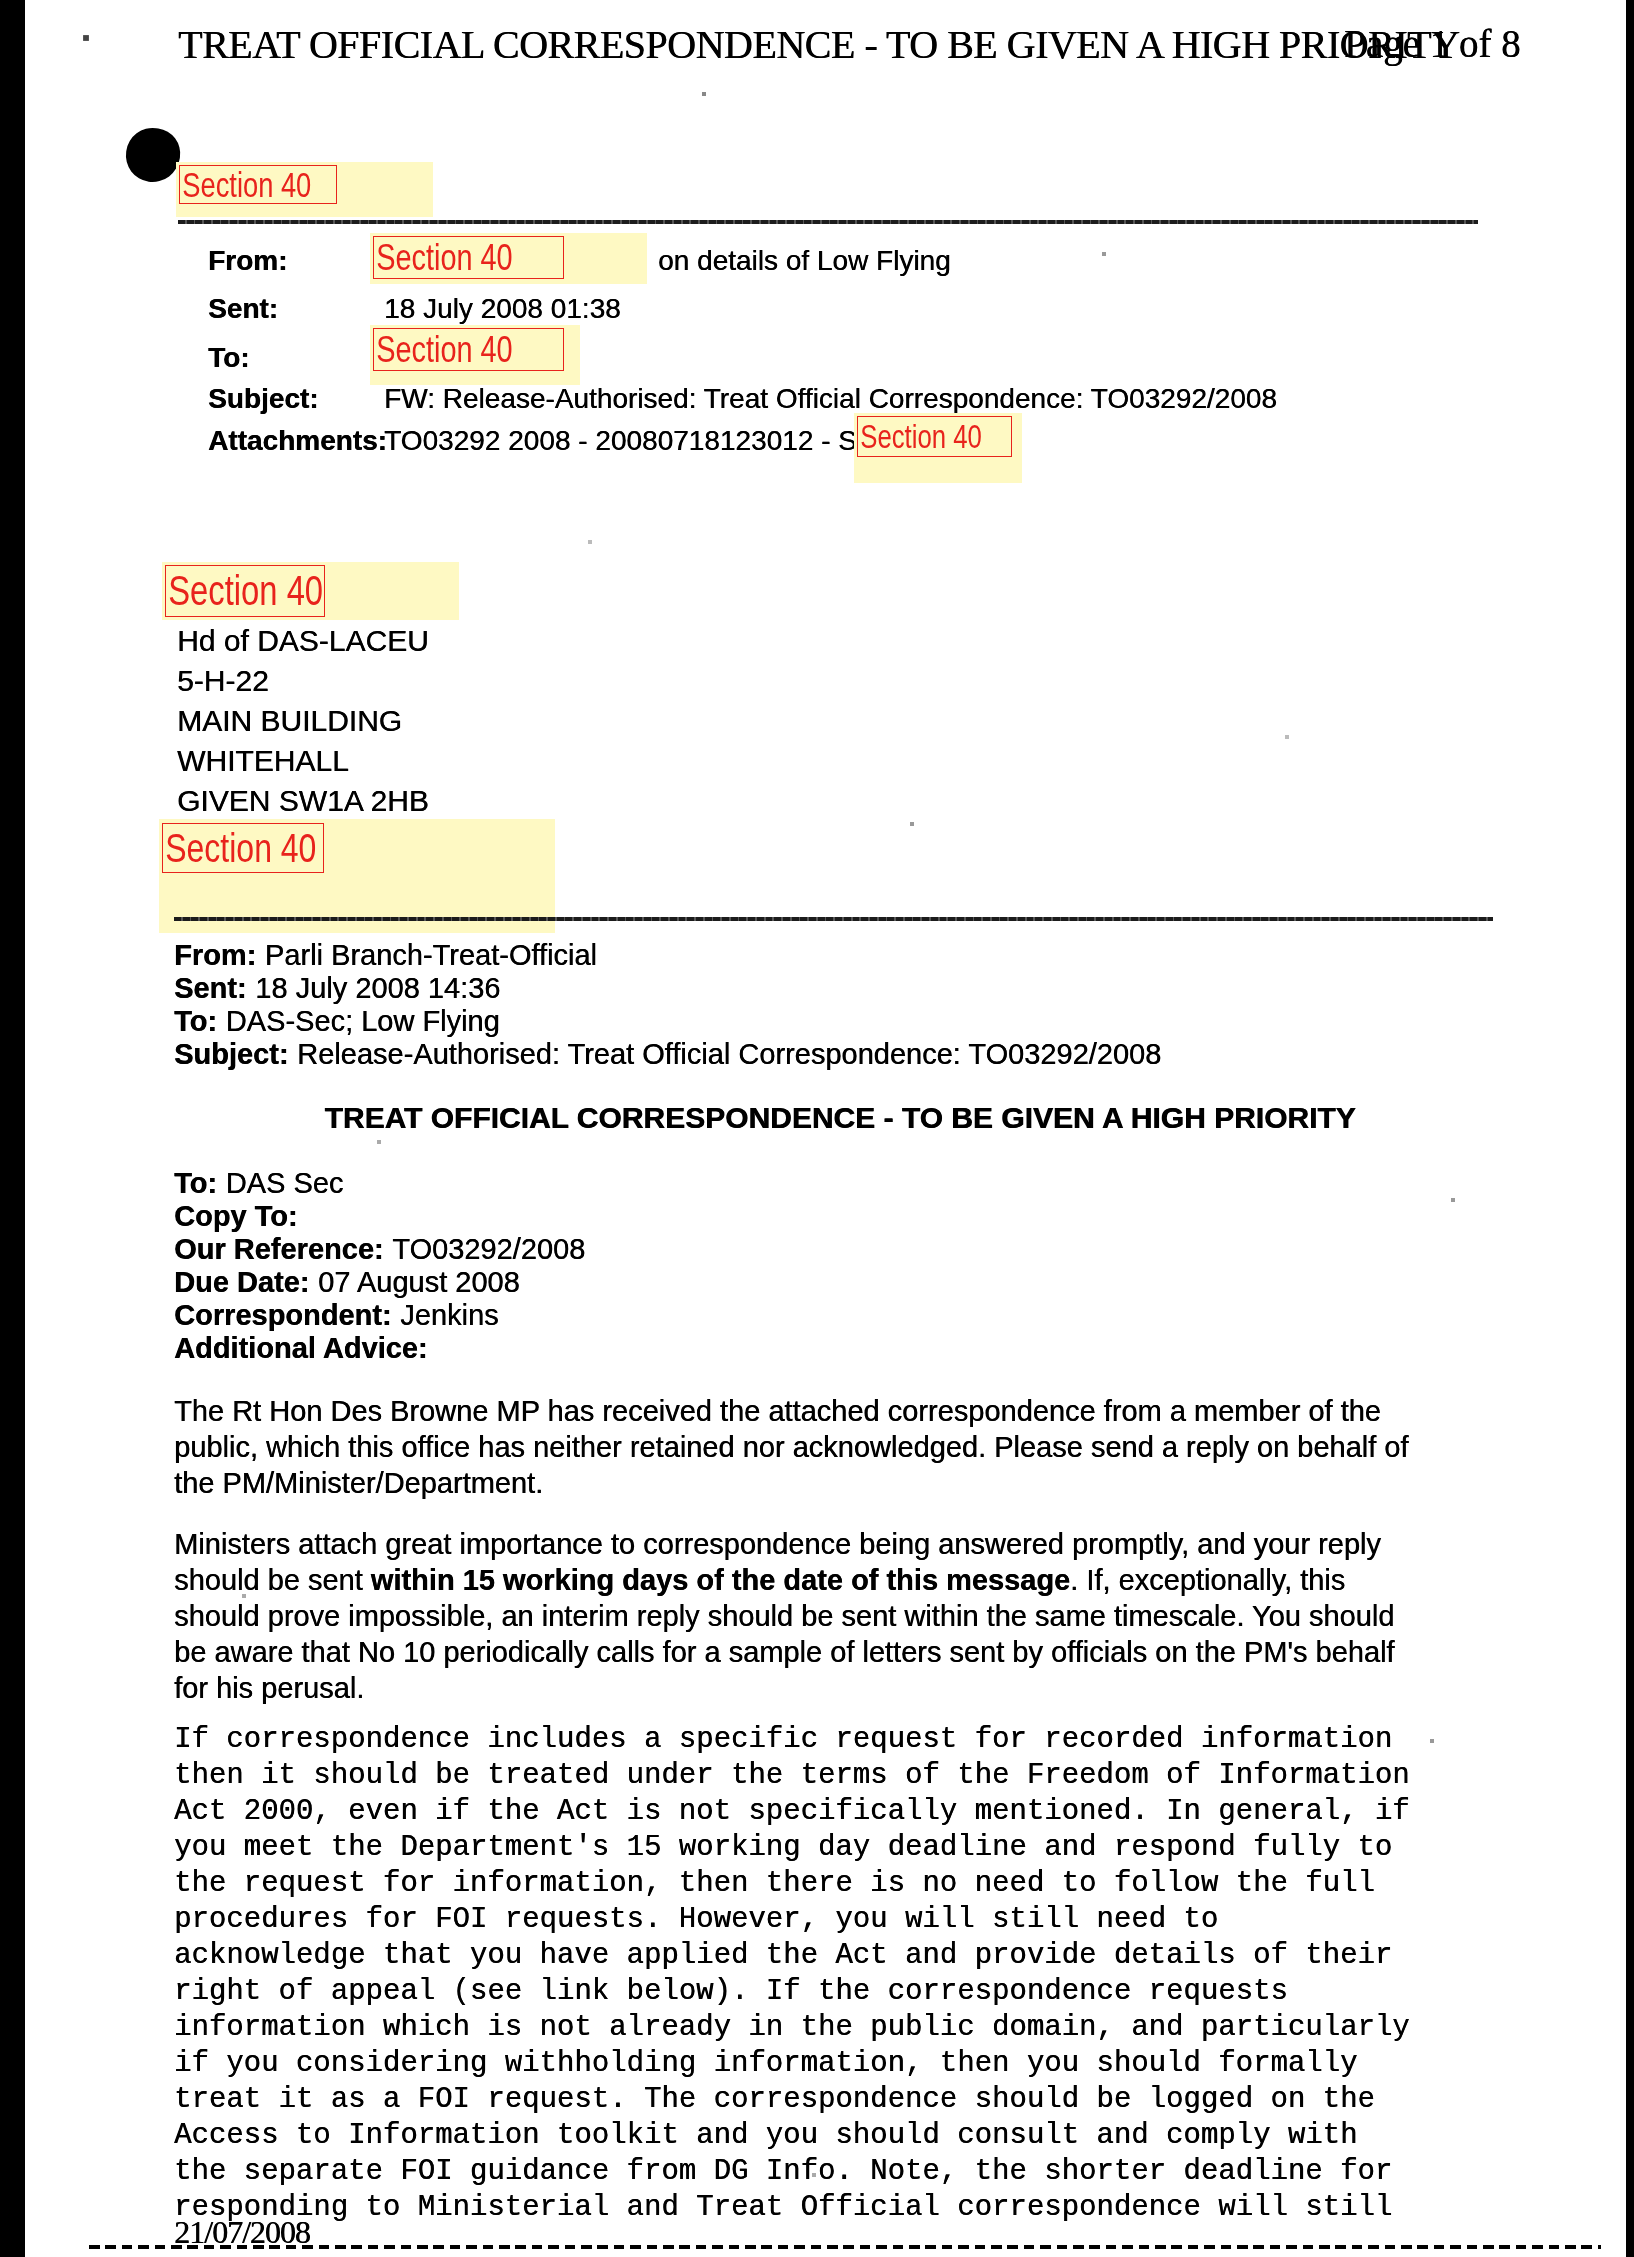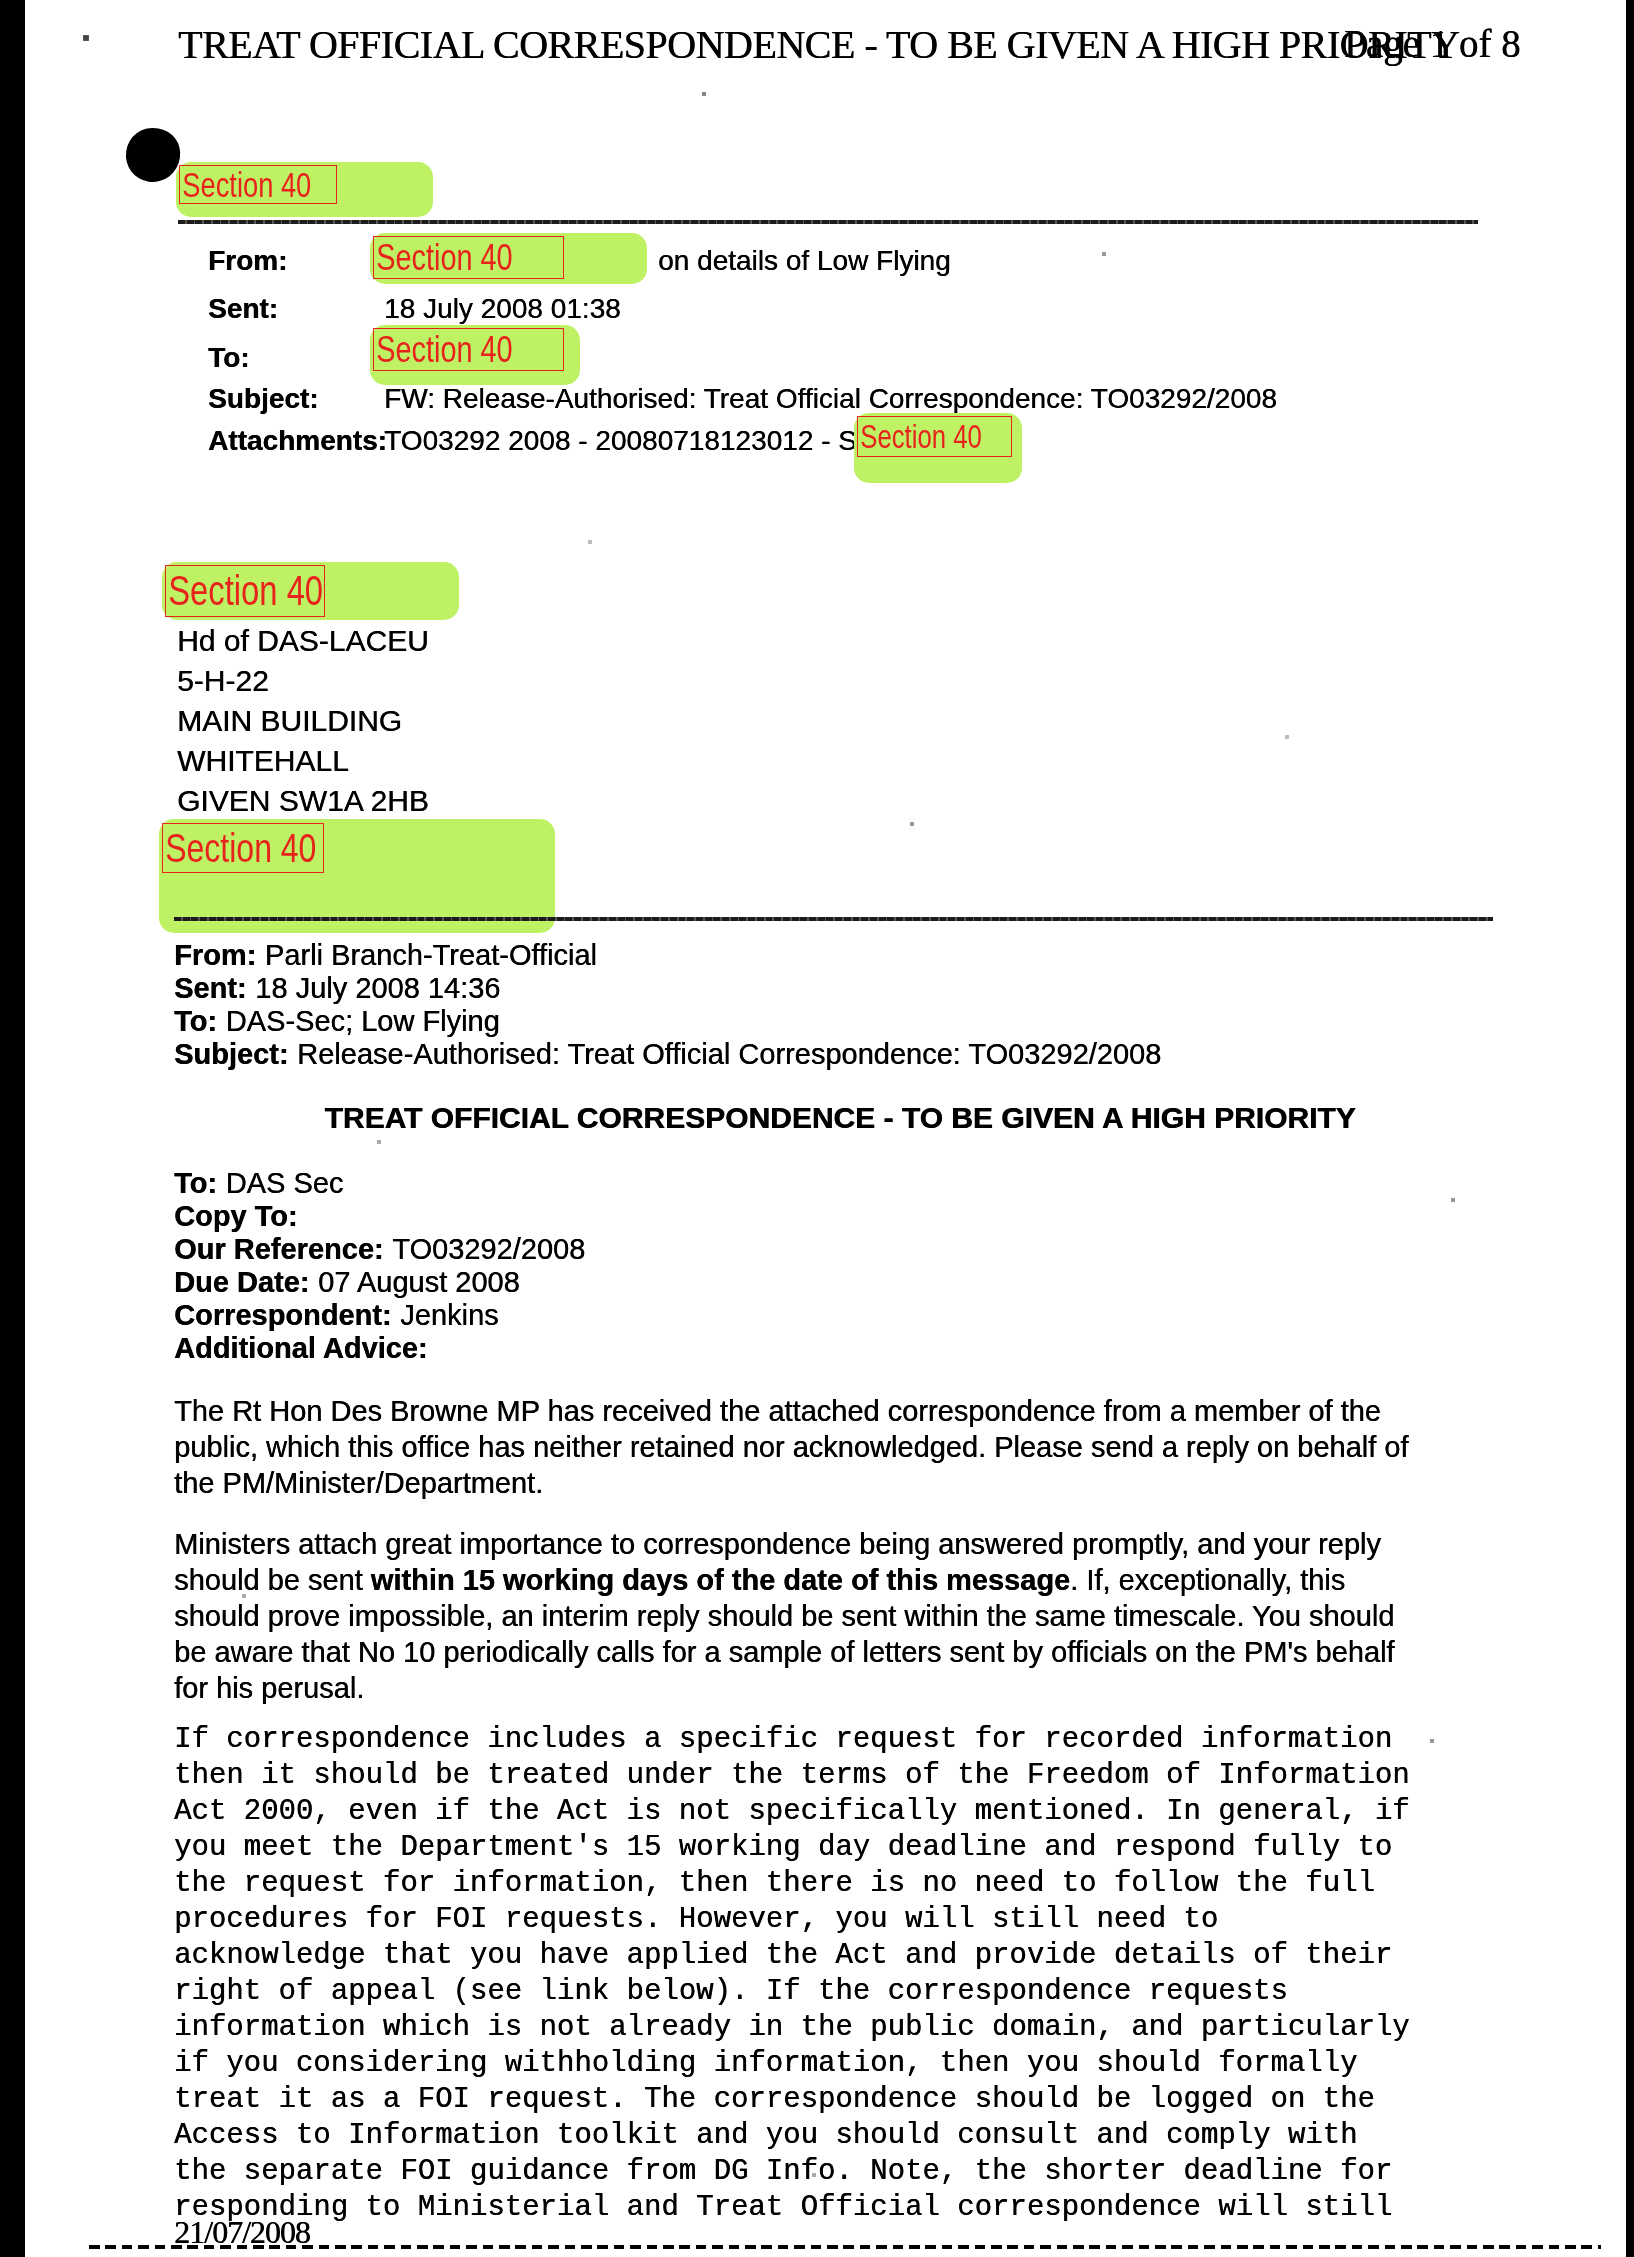--- a/index.html
+++ b/index.html
@@ -22,21 +22,21 @@
     321px 900px 0 1px #aaa, 1286px 736px 0 1px #bbb, 589px 541px 0 1px #bbb;}
   
   .doc-title{position:absolute;left:178px;top:21px;font-family:"Liberation Serif", serif;font-size:40px;letter-spacing:-0.5px;white-space:nowrap;text-shadow:0.5px 0 0 #000;}
   .doc-pagenum{position:absolute;left:1344px;top:21px;font-family:"Liberation Serif", serif;font-size:39px;white-space:nowrap;text-shadow:0.5px 0 0 #000;}
   .footer-date{position:absolute;left:174px;top:2174px;font-family:"Liberation Serif", serif;font-size:32px;letter-spacing:-1px;text-shadow:0.5px 0 0 #000;margin-top:40px;}
   
   .hr1{position:absolute;left:178px;top:220px;width:1300px;height:3.9px;background:repeating-linear-gradient(90deg,#1c1c1c 0 6.8px,#555 6.8px 8.7px);}
   .hr2{position:absolute;left:174px;top:917px;width:1319px;height:3.9px;background:repeating-linear-gradient(90deg,#1c1c1c 0 6.8px,#555 6.8px 8.7px);}
   .hr-bottom{position:absolute;left:89px;top:2245px;width:1512px;height:3.9px;background:repeating-linear-gradient(90deg,#000 0 10.6px,transparent 10.6px 16.4px);}
   
-  .redaction{position:absolute;background:#bef264;border-radius:15px;}
+  .redaction{position:absolute;background:#fef9c3;}
   .sec40{position:absolute;left:2.9px;top:2.9px;border:1.9px solid #e8231c;color:#e8231c;overflow:visible;white-space:nowrap;display:flex;align-items:center;}
   .sec40 .t{display:inline-block;transform:scaleX(0.78);transform-origin:0 50%;padding-left:2.9px;font-weight:400;}
   
   .e1{position:absolute;font-size:28px;white-space:nowrap;text-shadow:0.4px 0 0 #000;}
   .e1 b{font-weight:700;}
   
   .sig{position:absolute;left:177px;top:621px;font-size:30px;line-height:40px;white-space:nowrap;text-shadow:0.4px 0 0 #000;}
   
   .e2hdr{position:absolute;left:174px;top:939px;font-size:29px;line-height:33px;white-space:nowrap;text-shadow:0.4px 0 0 #000;}
   .e2hdr b{margin-right:8.7px;}

